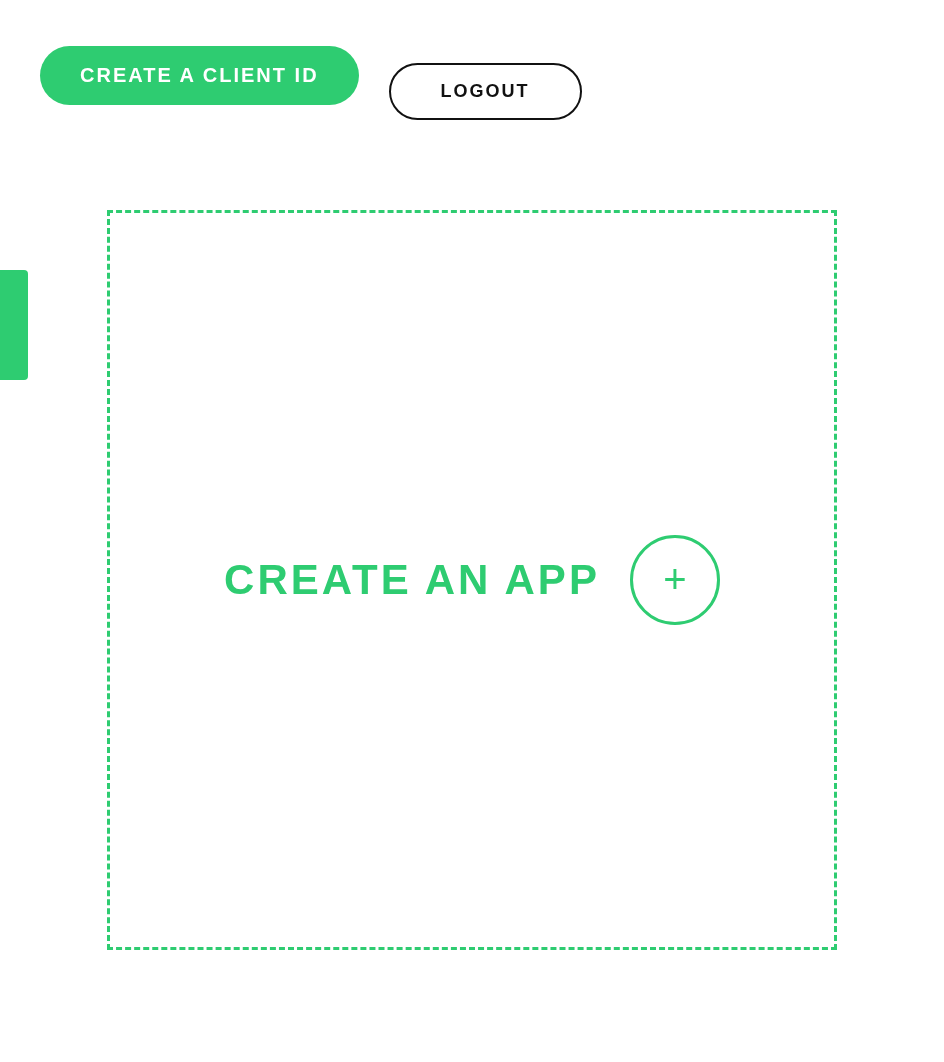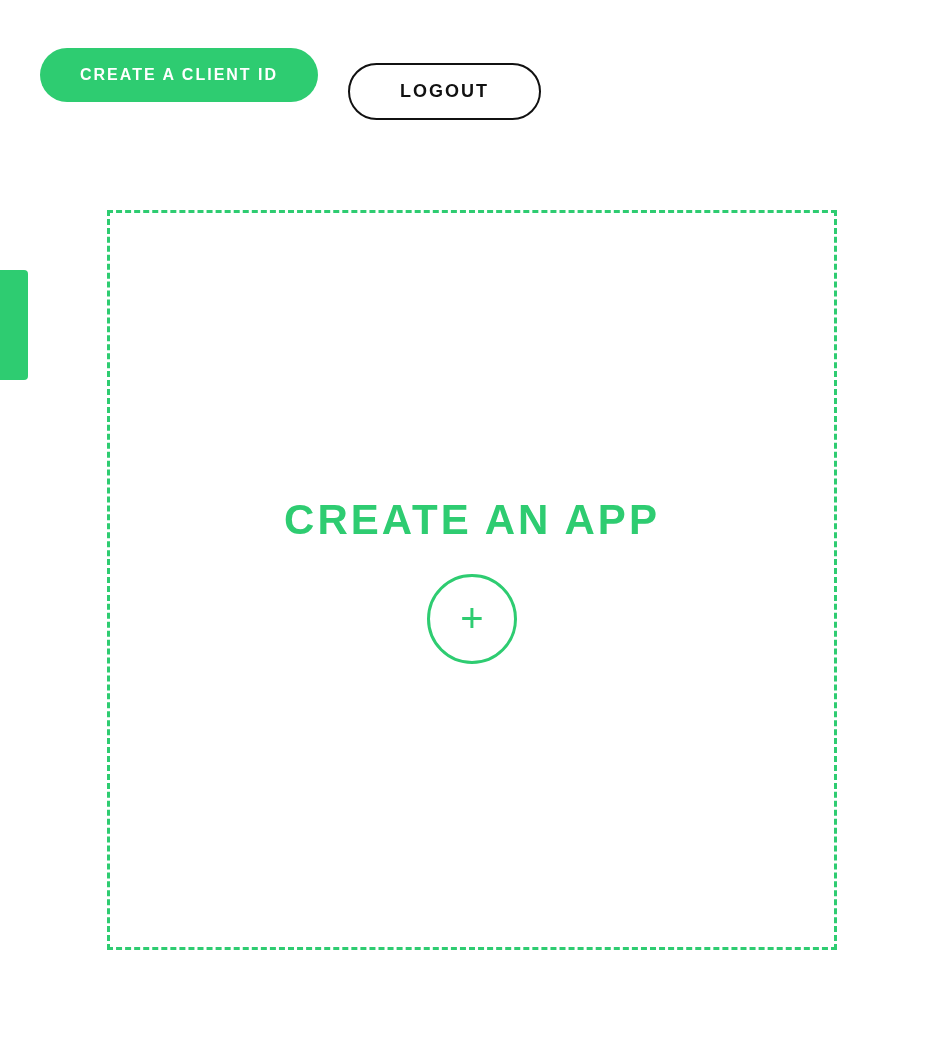--- a/index.html
+++ b/index.html
@@ -23,21 +23,21 @@
       padding: 30px 40px;
       gap: 30px;
     }
 
     .create-client-btn {
       background-color: #2ecc71;
       color: #ffffff;
       border: none;
       border-radius: 50px;
       padding: 18px 40px;
-      font-size: 16px;
+      font-size: 20px;
       font-weight: 800;
       letter-spacing: 2px;
       text-transform: uppercase;
       cursor: pointer;
       white-space: nowrap;
     }
 
     .logout-btn {
       background-color: #ffffff;
       color: #111111;
@@ -69,21 +69,21 @@
       align-items: center;
       padding: 40px 60px;
       margin-top: 20px;
     }
 
     .app-card {
       border: 3px dashed #2ecc71;
       width: 730px;
       height: 740px;
       display: flex;
-      flex-direction: column;
+      flex-direction: row;
       justify-content: center;
       align-items: center;
       gap: 30px;
       cursor: pointer;
     }
 
     .create-app-label {
       color: #2ecc71;
       font-size: 42px;
       font-weight: 800;

